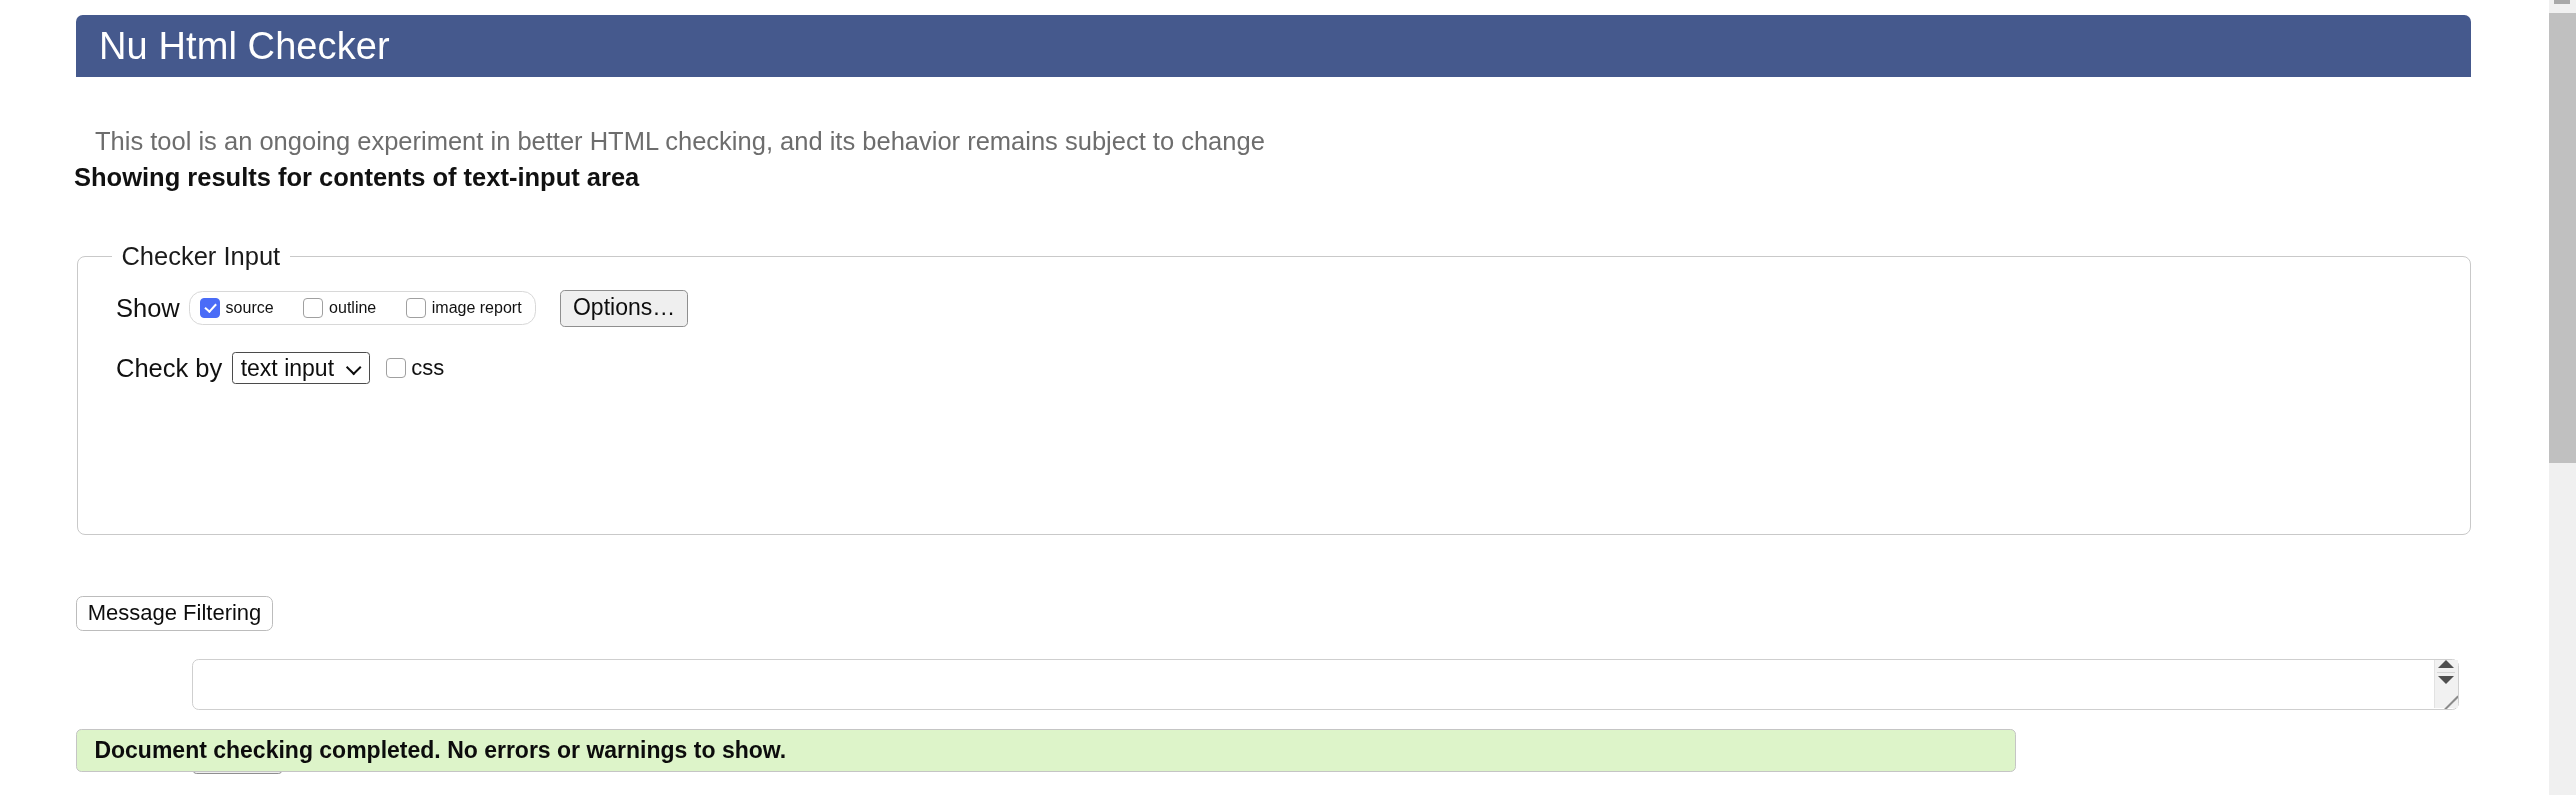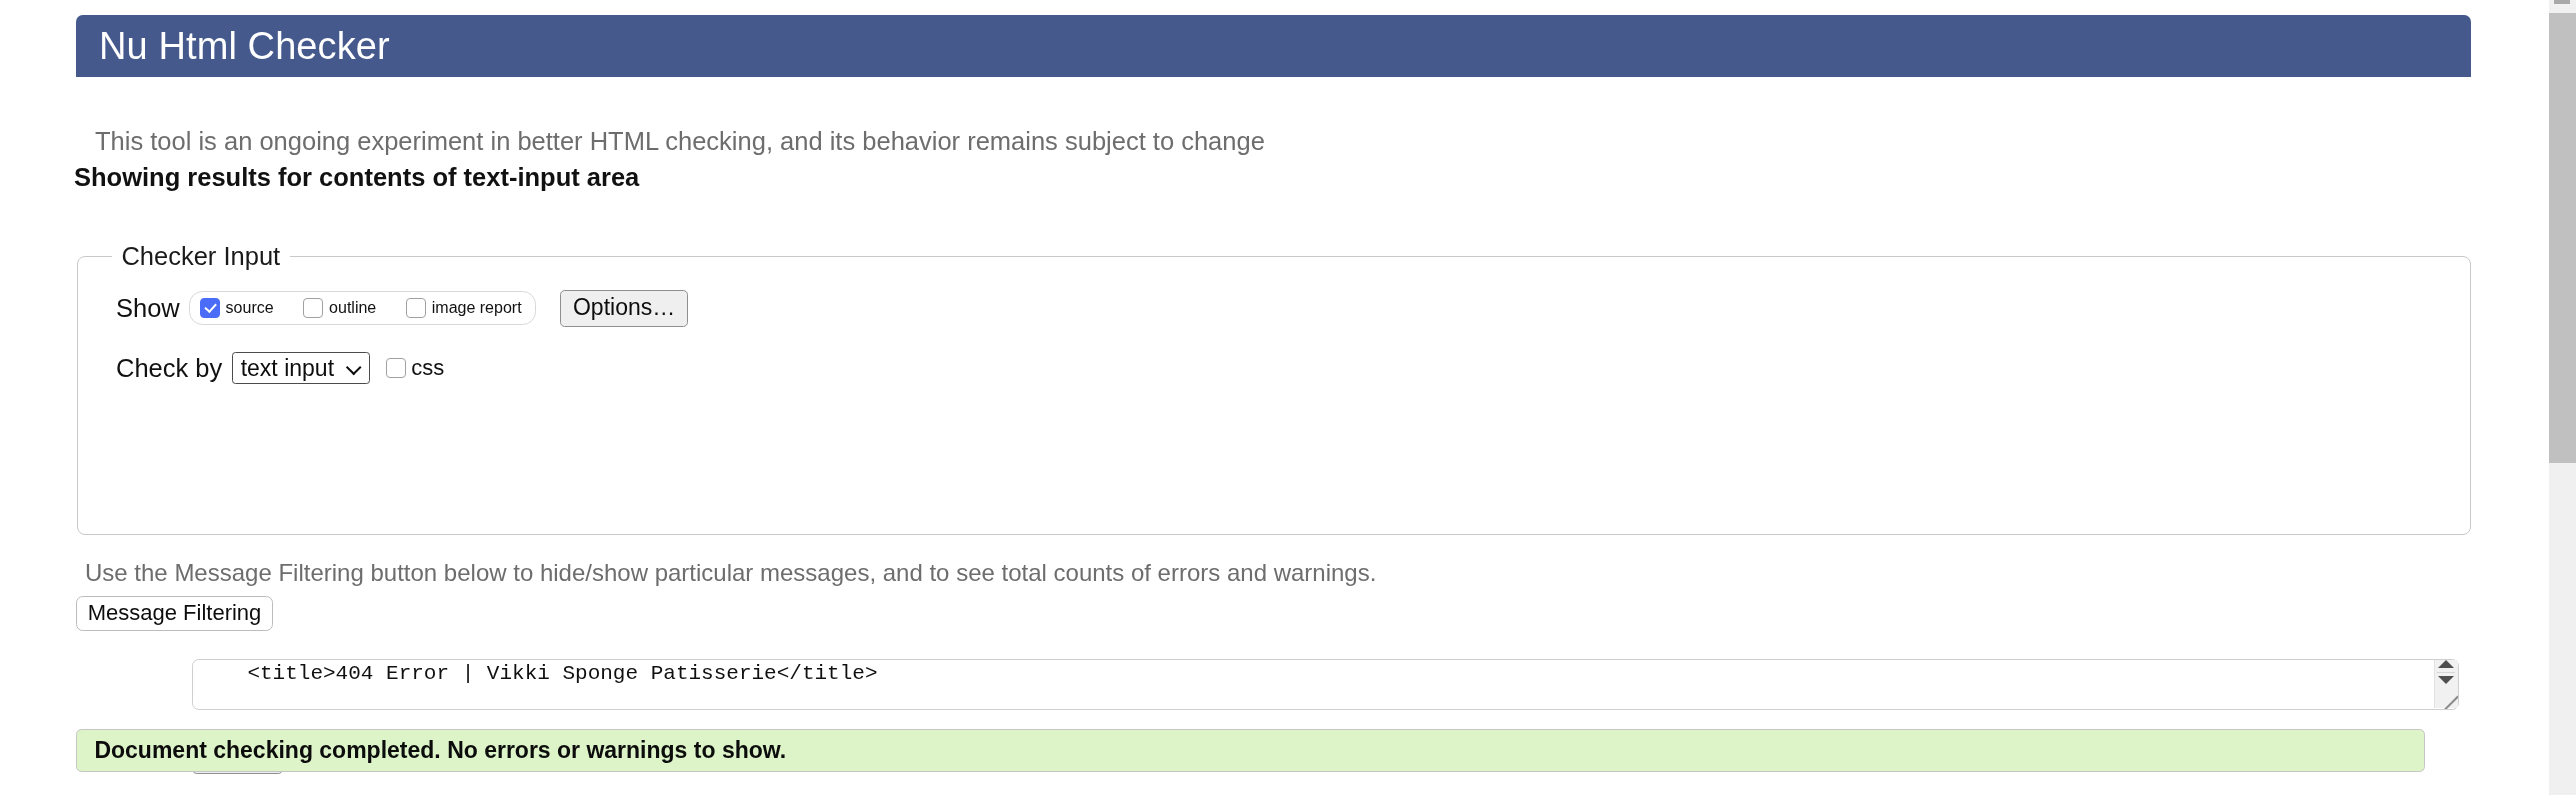--- a/index.html
+++ b/index.html
@@ -311,21 +311,21 @@
     position: absolute;
     left: 76px;
     top: 596px;
   }
 
   
   #results-banner {
     position: absolute;
     left: 76px;
     top: 729px;
-    width: 2349px;
+    width: 1940px;
     height: 43px;
     box-sizing: border-box;
     background: #ddf4c9;
     border: 1.3px solid #c5c5c5;
     border-radius: 5.4px;
     display: flex;
     align-items: center;
   }
   #results-banner .banner-text {
     font-size: 23px;
@@ -407,34 +407,32 @@
       </div>
 
       <label class="cb-item" id="css-checkbox-item">
         <span class="cbox"></span>
         <span class="cb-label">css</span>
       </label>
     </div>
 
     <div id="source-textarea-wrap">
       <div id="source-textarea">
-        <div class="code-line">    &lt;title&gt;404 Error | Vikki Sponge Patisserie&lt;/title&gt;</div>
       </div>
       <div id="ta-scrollbar">
         <div class="arrow" id="ta-arrow-up"></div>
         <div id="ta-sep"></div>
         <div class="arrow" id="ta-arrow-down"></div>
       </div>
       <div id="ta-resize-grip"></div>
     </div>
 
     <button class="btn" id="check-button">Check</button>
   </fieldset>
 
-  <div id="filtering-note">Use the Message Filtering button below to hide/show particular messages, and to see total counts of errors and warnings.</div>
 
   <button class="btn-plain" id="message-filtering-button">Message Filtering</button>
 
   <div id="results-banner">
     <span class="banner-text">Document checking completed. No errors or warnings to show.</span>
   </div>
 
 </div>
 
 <div id="page-scrollbar">

